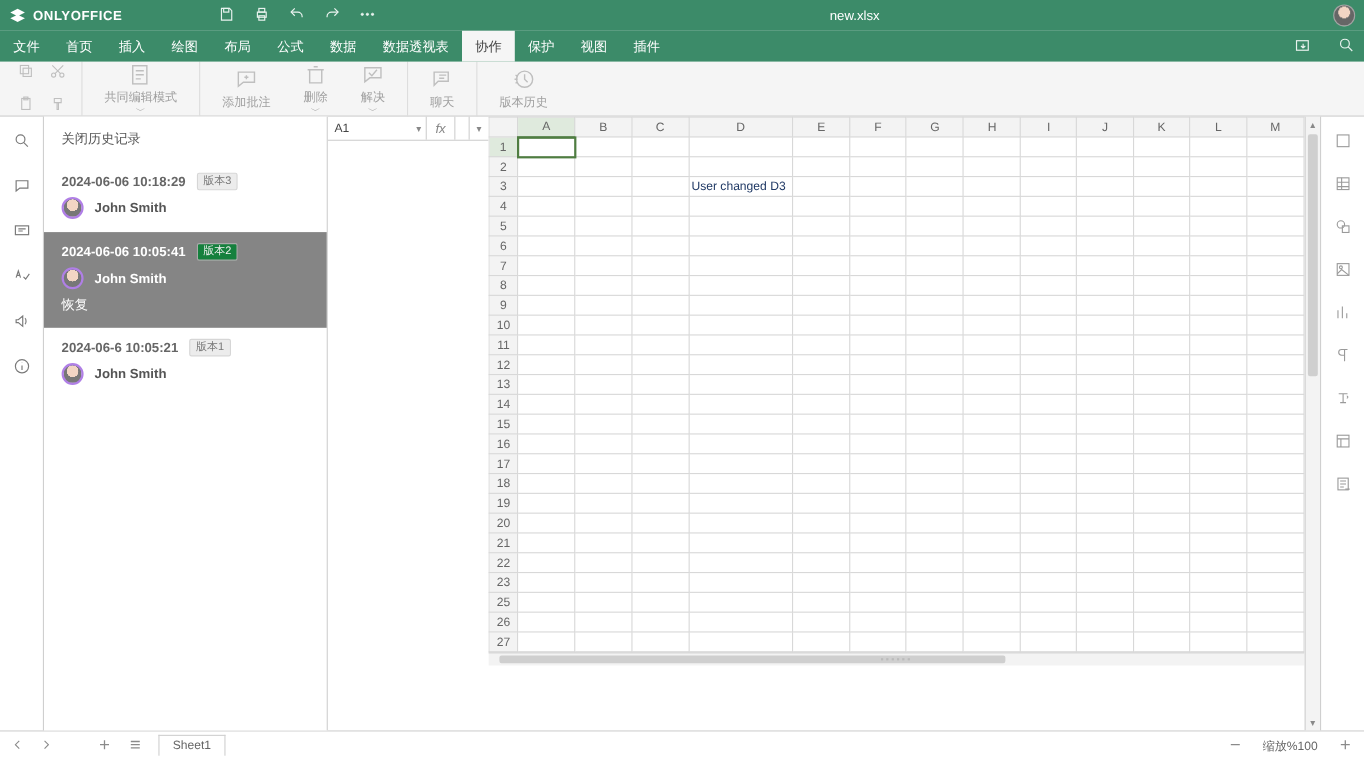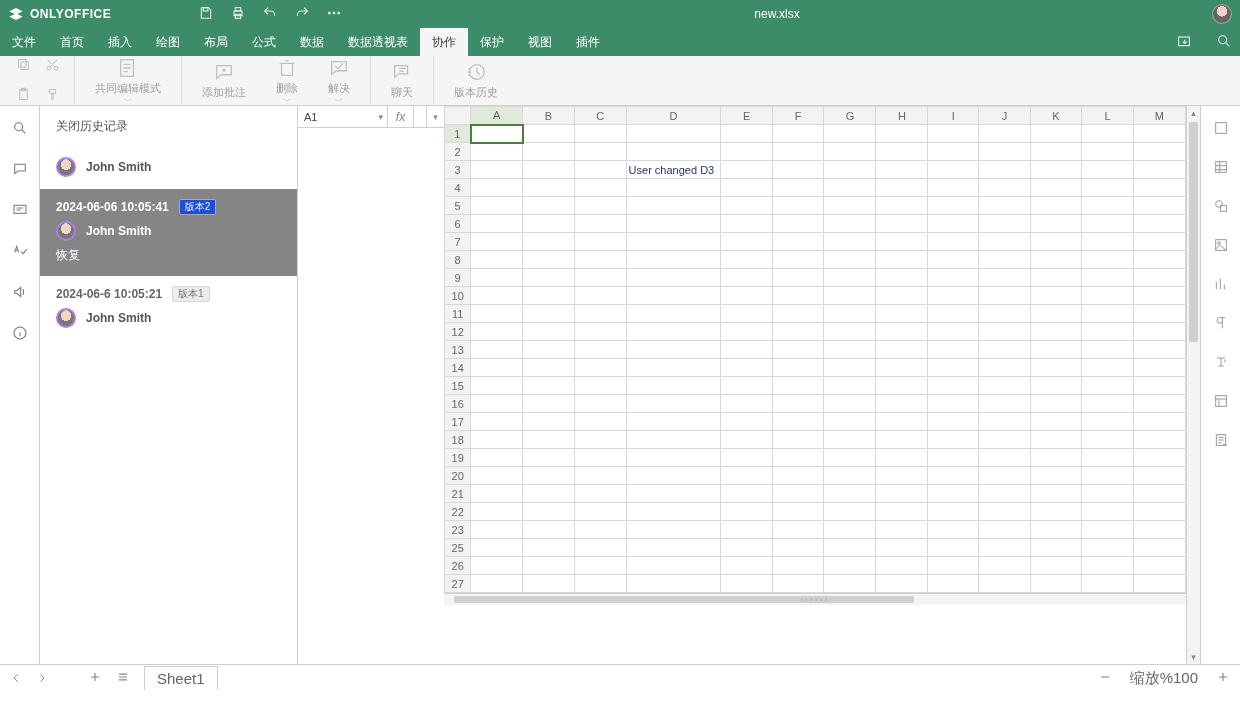--- a/index.html
+++ b/index.html
@@ -32,21 +32,21 @@
   .leftstrip svg{stroke:#7a7a7a;}
   
   .histpanel{ width:258px; border-right:1px solid #cfcfcf; display:flex; flex-direction:column; background:#fff;}
   .histpanel .head{ padding:12px 16px; font-size:12px; color:#555;}
   .hitem{ padding:10px 16px 12px; display:flex; flex-direction:column; gap:6px;}
   .hitem .line1{display:flex; align-items:center; gap:10px;}
   .timestamp{ font-weight:bold; color:#666;}
   .verbadge{ font-size:10px; color:#777; background:#ececec; border:1px solid #d6d6d6; border-radius:2px; padding:0 5px; line-height:14px;}
   .hitem.selected{ background:#858585; color:#fff;}
   .hitem.selected .timestamp{color:#fff;}
-  .hitem.selected .verbadge{ background:#1d4ed8; border-color:#aaa; color:#eee;}
+  .hitem.selected .verbadge{ background:#15803d; border-color:#aaa; color:#eee;}
   .userline{display:flex; align-items:center; gap:10px;}
   .uavatar{width:20px; height:20px; border-radius:50%; border:2px solid #b07fe6; background:radial-gradient(circle at 50% 35%, #f2d5c4 40%, #777 41%);}
   .uname{ font-weight:bold; color:#555;}
   .hitem.selected .uname{color:#fff;}
   .restore{ color:#fff;}
   
   .sheetarea{ flex:1; display:flex; flex-direction:row; position:relative;}
   .formula-bar{ height:22px; border-bottom:1px solid #cfcfcf; display:flex; align-items:stretch;}
   .namebox{ width:90px; border-right:1px solid #cfcfcf; display:flex; align-items:center; padding:0 6px; font-size:11px; position:relative;}
   .namebox .dd{position:absolute; right:4px; color:#888; font-size:9px;}
@@ -69,21 +69,21 @@
   .vscroll{ width:14px; border-left:1px solid #cfcfcf; background:#f3f3f3; position:relative;}
   .vscroll .thumb{ position:absolute; left:2px; right:2px; top:16px; height:220px; background:#cfcfcf; border-radius:2px;}
   .vscroll .arrow{position:absolute; left:0; right:0; text-align:center; color:#888; font-size:9px;}
   
   .rightstrip{ width:40px; border-left:1px solid #cfcfcf; display:flex; flex-direction:column; align-items:center; gap:20px; padding-top:14px;}
   .rightstrip svg{stroke:#9a9a9a;}
   .hscroll{ height:12px; border-top:1px solid #cfcfcf; background:#f3f3f3; position:relative;}
   .hscroll .thumb{position:absolute; top:2px; bottom:2px; left:10px; width:460px; background:#cfcfcf; border-radius:2px;}
   .hscroll .dragger{position:absolute; left:50%; top:1px; transform:translateX(-50%); color:#bbb; letter-spacing:2px; font-size:8px;}
   
-  .statusbar{ height:28px; border-top:1px solid #cfcfcf; display:flex; align-items:center; padding:0 10px; background:#fff; font-size:15px; color:#666; justify-content:space-between;}
+  .statusbar{ height:28px; border-top:1px solid #cfcfcf; display:flex; align-items:center; padding:0 10px; background:#fff; font-size:11px; color:#666; justify-content:space-between;}
   .statusbar .left{display:flex; align-items:center; gap:14px;}
   .sheet-tab{ border:1px solid #cfcfcf; border-bottom:none; padding:3px 12px; background:#fff; position:relative; top:-1px;}
   .statusbar svg{stroke:#8a8a8a;}
   .zoomgroup{display:flex; align-items:center; gap:18px;}
 </style>
 </head>
 <body>
 
 <div class="titlebar">
   <div class="logo">
@@ -241,20 +241,24 @@
     <span><svg width="16" height="16" viewBox="0 0 24 24" fill="none" stroke-width="1.6">
           <circle cx="12" cy="12" r="9"></circle>
           <path d="M12 11v6M12 7v.5"></path>
         </svg></span>
   </div>
 
   <div class="histpanel">
     <div class="head">关闭历史记录</div>
 
     <div class="hitem">
+      <div class="line1">
+        <span class="timestamp">2024-06-06 10:18:29</span>
+        <span class="verbadge">版本3</span>
+      </div>
       <div class="userline">
         <span class="uavatar"></span>
         <span class="uname">John Smith</span>
       </div>
     </div>
 
     <div class="hitem selected">
       <div class="line1">
         <span class="timestamp">2024-06-06 10:05:41</span>
         <span class="verbadge">版本2</span>

